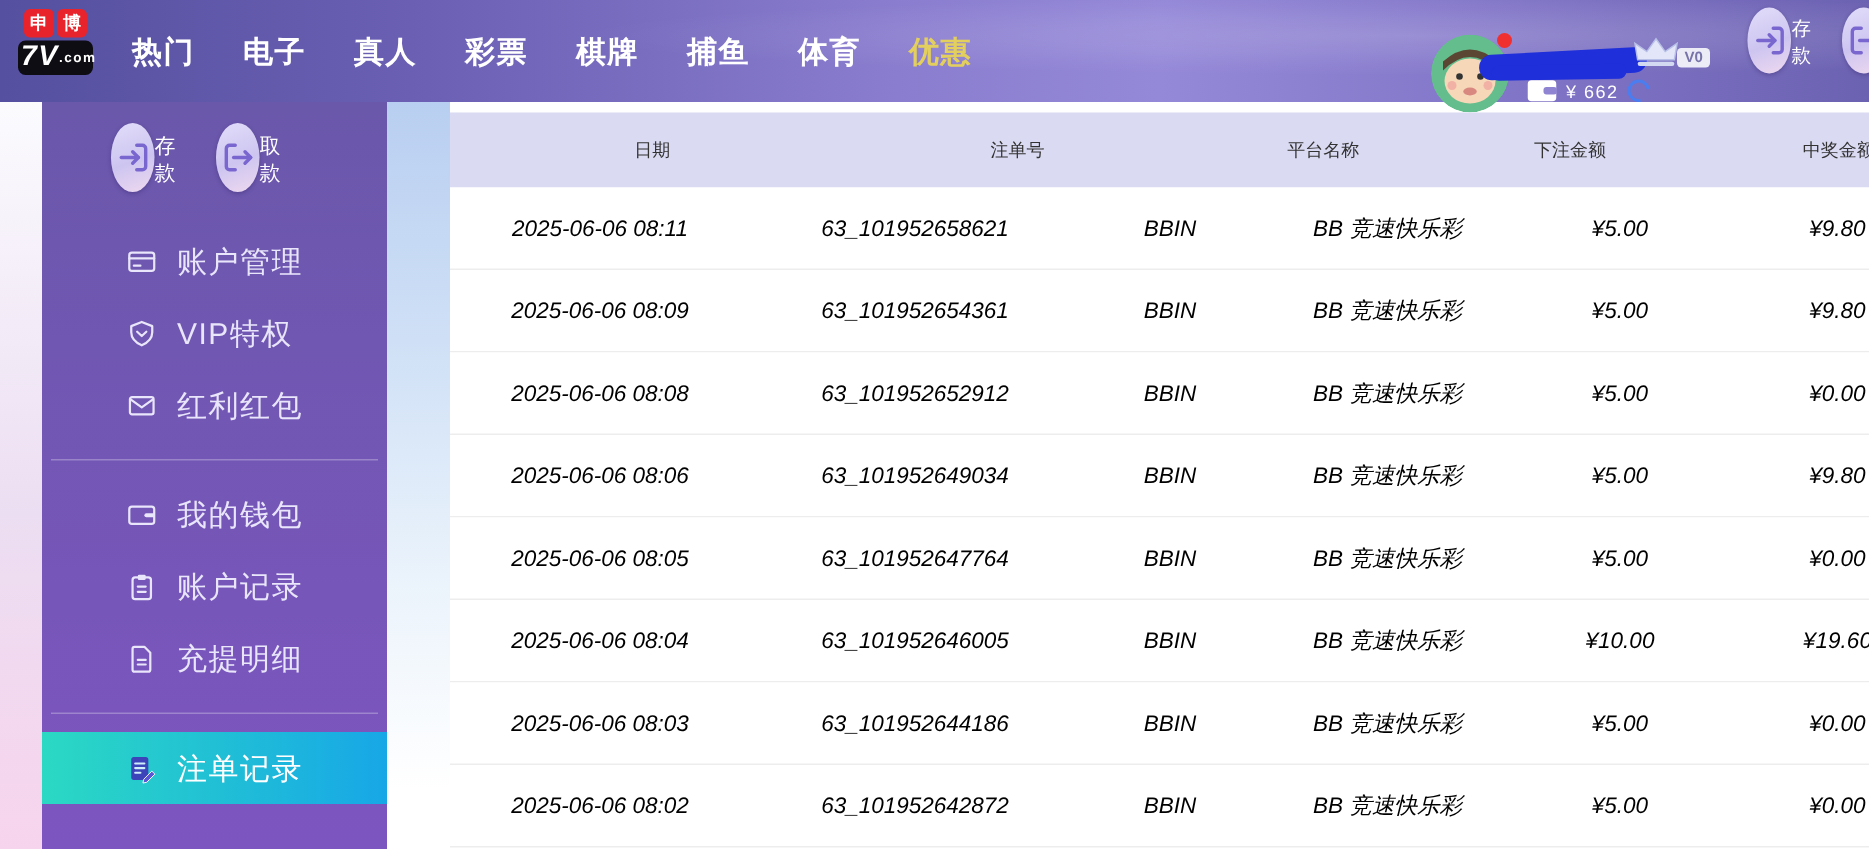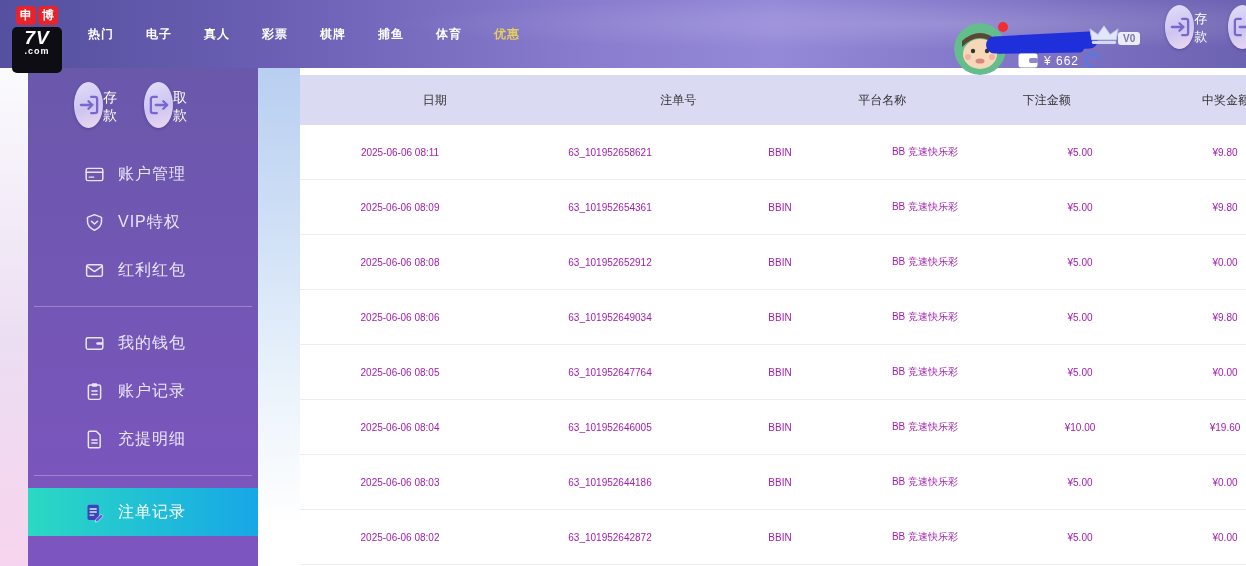--- a/index.html
+++ b/index.html
@@ -18,28 +18,28 @@
     pointer-events:none;
   }
   .logo{ position:absolute; left:12px; top:6px; width:50px; cursor:pointer; z-index:2;}
   .logo-badges{ display:flex; gap:2px; justify-content:center; }
   .logo-badges span{
     width:20px; height:19px; background:#e8232b; color:#fff; border-radius:4px;
     font-size:12px; font-weight:bold; display:flex; align-items:center; justify-content:center;
   }
   .logo-box{
     margin-top:2px; background:#0d0d13; border-radius:5px; color:#fff;
-    display:flex; flex-direction:column; align-items:center; padding:2px 2px 17px;
+    display:flex; flex-direction:row; align-items:center; padding:2px 2px 3px;
   }
   .logo-name{ font-size:19px; font-weight:bold; letter-spacing:1px; line-height:18px; font-style:italic;}
   .logo-tld{ font-size:9px; font-weight:bold; letter-spacing:1px; line-height:9px;}
 
   .mainnav{ position:absolute; left:72px; top:0; height:68px; display:flex; align-items:center; z-index:2;}
   .nav-item{
-    color:#fff; font-size:12px; font-weight:bold; padding:0 16px; cursor:pointer;
+    color:#fff; font-size:20px; font-weight:bold; padding:0 16px; cursor:pointer;
     text-decoration:none; letter-spacing:1px;
   }
   .nav-item.gold{ color:#e3cf5e; }
 
   .userbox{ position:absolute; left:950px; top:21px; width:200px; height:58px; z-index:2;}
   .avatar{ position:absolute; left:4px; top:2px; width:52px; height:52px; border-radius:50%; overflow:hidden; cursor:pointer;}
   .red-dot{ position:absolute; left:48px; top:1px; width:10px; height:10px; border-radius:50%; background:#f03030;}
   .scribble{
     position:absolute; left:36px; top:13px; width:112px; height:17px; background:#1f2fd9;
     border-radius:10px; transform:rotate(-3deg);
@@ -82,38 +82,38 @@
     position:absolute; left:28px; top:68px; width:230px; height:498px; z-index:10;
     background:linear-gradient(180deg,#6a58ab 0%,#70 55%,#7d55c0 100%);
     background:linear-gradient(180deg,#6a58ab 0%,#7d55c0 100%);
   }
   .quick{ padding:14px 0 0 46px; display:flex; gap:22px; }
   .quick .circle-ic{ width:46px; height:46px; }
   .quick .lbl{ color:#fff; font-size:14px; margin-top:3px; letter-spacing:1px;}
   .menu{ margin-top:22px; }
   .menu-item{
     height:48px; display:flex; align-items:center; gap:13px; padding-left:56px;
-    color:#e9e5fb; font-size:16px; letter-spacing:1px; cursor:pointer;
+    color:#e9e5fb; font-size:20px; letter-spacing:1px; cursor:pointer;
   }
   .menu-item .mi{ width:21px; height:21px; flex:0 0 21px; }
   .menu-divider{ height:1px; background:rgba(255,255,255,0.28); margin:12px 6px; }
   .menu-item.active{
     background:linear-gradient(90deg,#2bd9c3 0%,#17a7e7 100%);
     color:#fff;
   }
 
   
   .content{ position:absolute; left:300px; top:75px; right:0; bottom:0; background:#fff; z-index:5;}
   .thead{
     height:50px; background:#dadaf3; display:flex; align-items:stretch; width:1000px;
   }
   .th,.td{ display:flex; align-items:center; justify-content:center; }
   .th{ color:#333; font-size:12px;margin-left:36px; }
   .trow{ height:55px; display:flex; border-bottom:1px solid #ededed; background:#fff; width:1000px;}
-  .td{ color:#a21caf; font-size:10px; }
+  .td{ color:#000000; font-size:15px;font-style:italic; }
   .c0{width:200px}.c1{width:220px}.c2{width:120px}.c3{width:170px}.c4{width:140px}.c5{width:150px}
 </style>
 </head>
 <body>
 
 <header class="topbar">
   <div class="logo">
     <div class="logo-badges">
       <span>申</span>
       <span>博</span>

